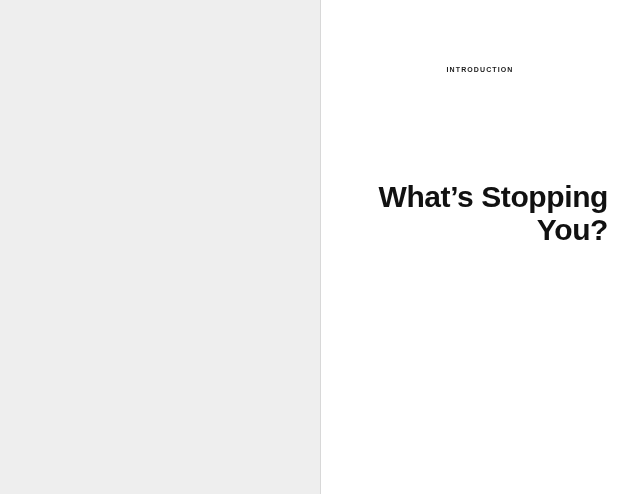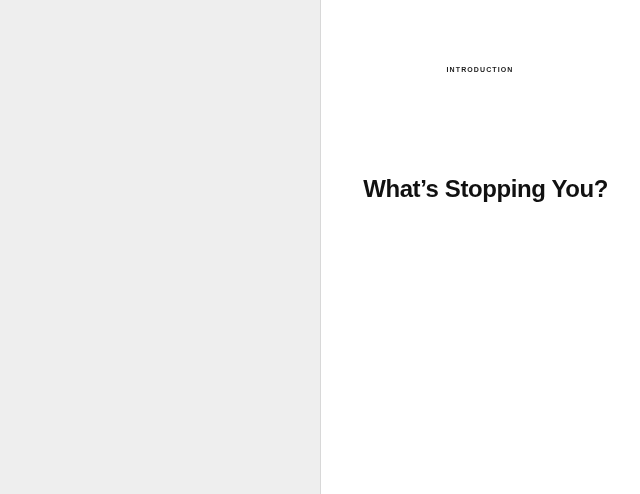--- a/index.html
+++ b/index.html
@@ -51,21 +51,21 @@
     letter-spacing: 1.1px;
     color: #1a1a1a;
   }
   .chapter-title {
     position: absolute;
     top: 160px;
     left: 36px;
     width: 252px;
     text-align: right;
     font-family: "Liberation Sans", sans-serif;
-    font-size: 24px;
+    font-size: 30px;
     font-weight: bold;
     letter-spacing: -0.4px;
     color: #111111;
     line-height: 1.1;
   }
 </style>
 </head>
 <body>
 
 <div class="spread">

